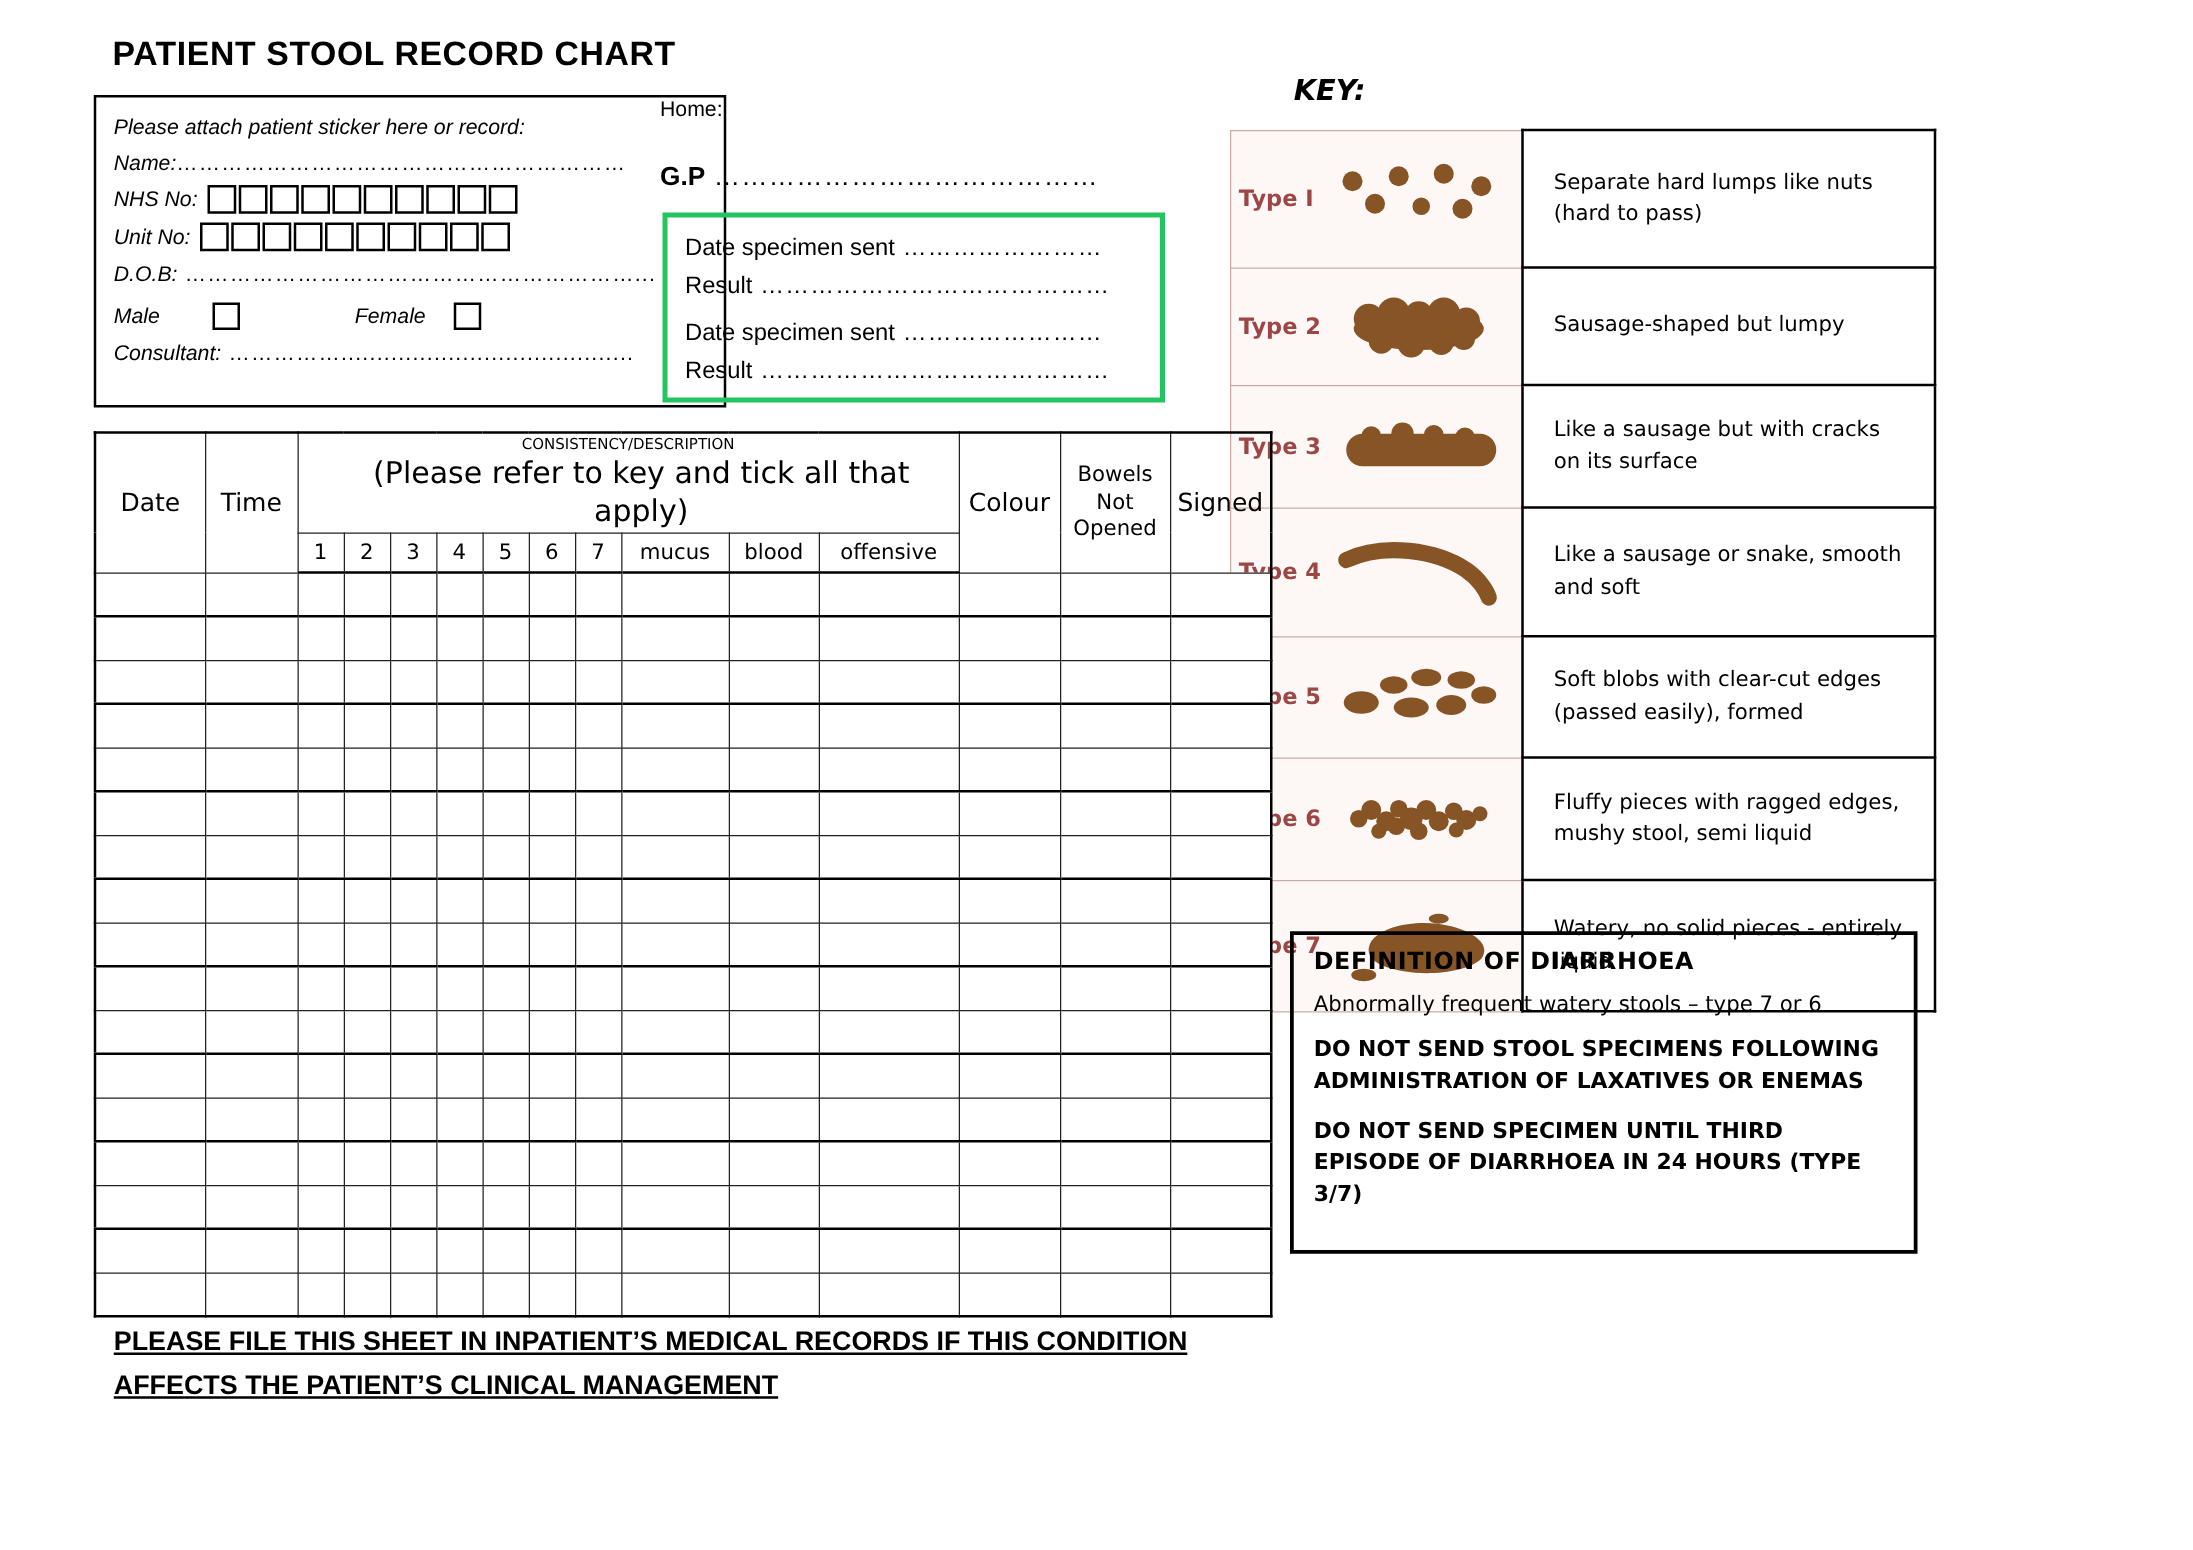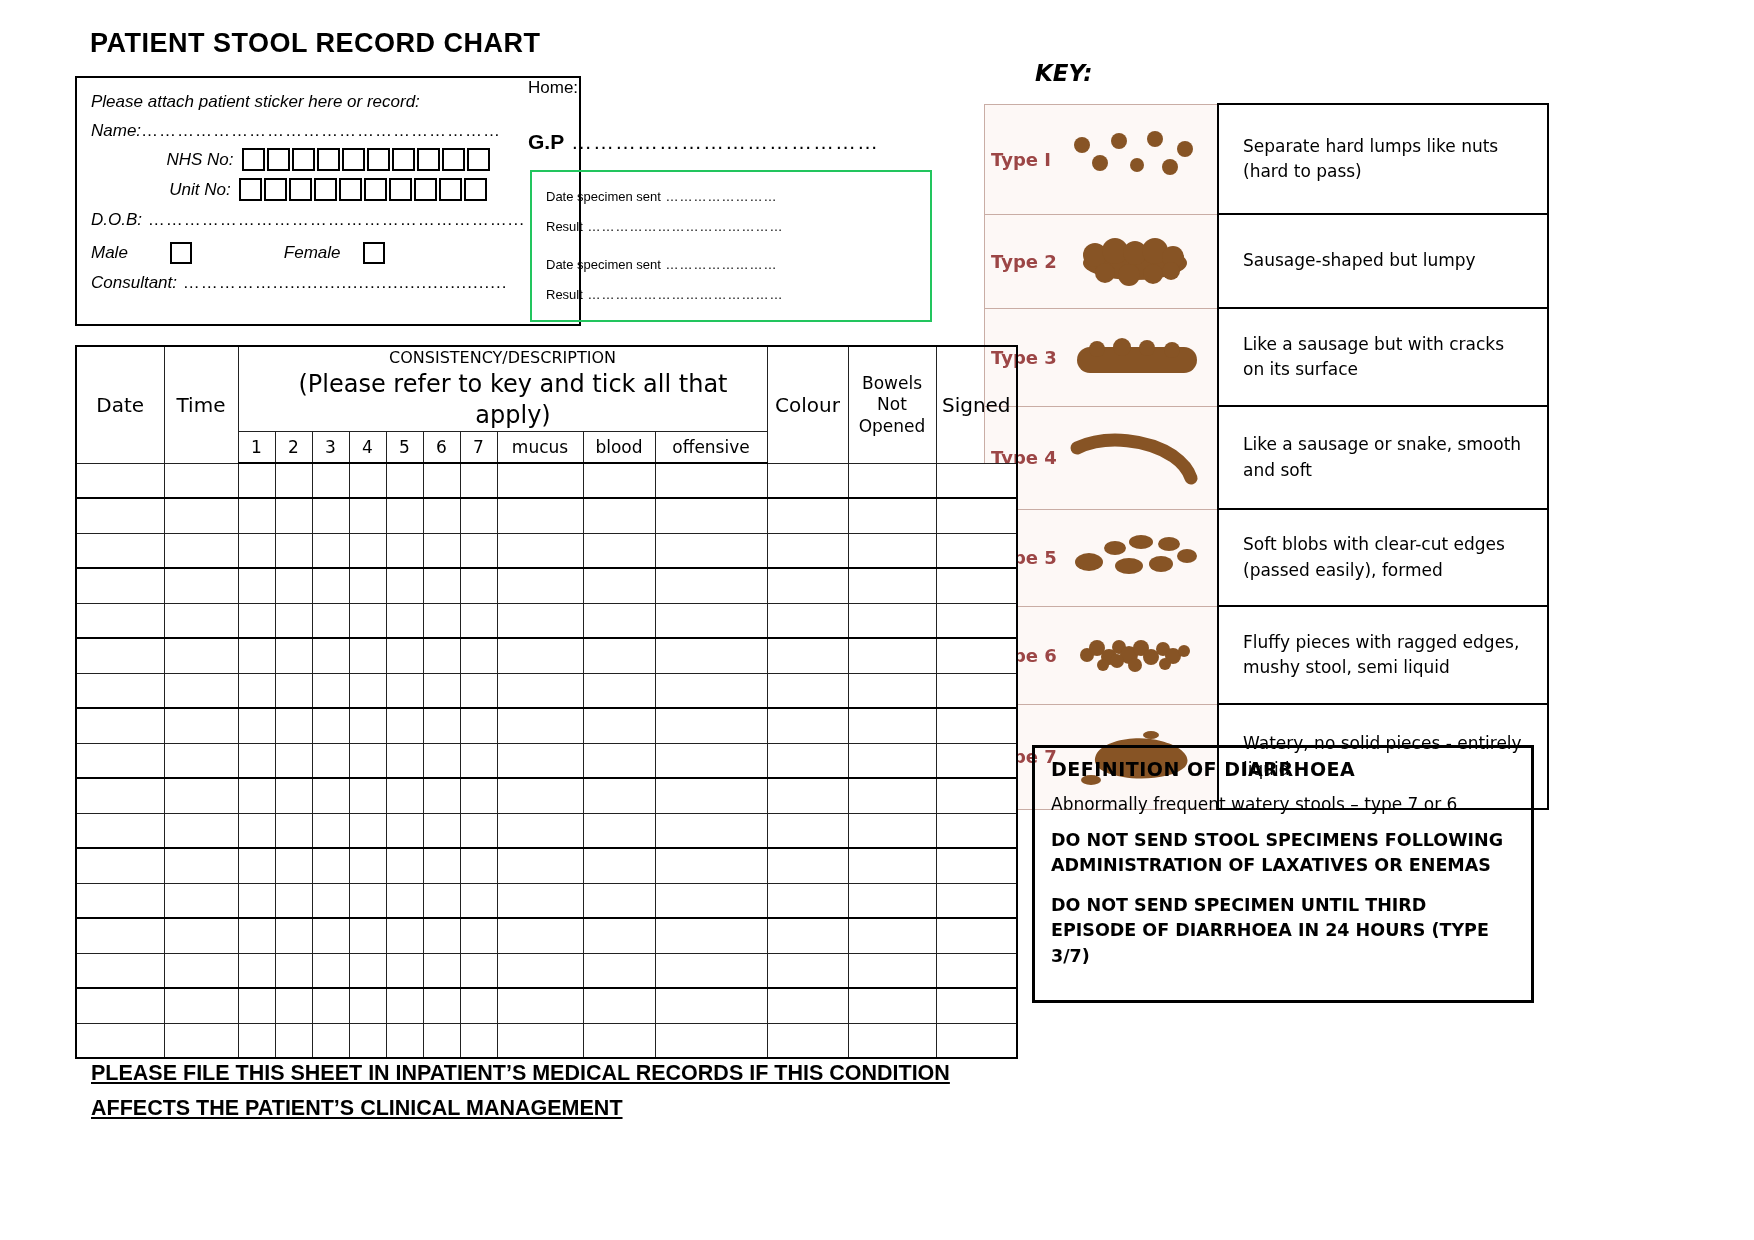--- a/index.html
+++ b/index.html
@@ -9,35 +9,35 @@
   
   .title{position:absolute;left:90px;top:28px;font-size:27px;font-weight:bold;letter-spacing:.5px;}
 
   
   .sticker-box{position:absolute;left:75px;top:76px;width:506px;height:250px;
                border:2px solid #000;box-sizing:border-box;padding:12px 14px;
                font-style:italic;font-size:17px;}
   .sticker-box .row{margin-top:9px;white-space:nowrap;overflow:hidden;}
   .sticker-box .row:first-child{margin-top:2px;}
   .dots{font-style:normal;letter-spacing:1px;}
-  .boxes-row{display:flex;align-items:center;margin-top:7px;justify-content:center;}
+  .boxes-row{display:flex;align-items:center;margin-top:7px;}
   .boxes{display:flex;gap:2px;margin-left:8px;}
   .sq{width:23px;height:23px;border:2px solid #000;box-sizing:border-box;background:#fff;display:inline-block;}
   .sex-row{display:flex;align-items:center;margin-top:12px;}
   .cb{width:22px;height:22px;border:2px solid #000;box-sizing:border-box;display:inline-block;background:#fff;}
   .male-cb{margin-left:42px;}
   .female-lbl{margin-left:92px;}
   .female-cb{margin-left:22px;}
 
   
   .home-label{position:absolute;left:528px;top:78px;font-size:17px;font-weight:normal;}
   .gp-line{position:absolute;left:528px;top:130px;font-size:21px;}
   .gp-line b{font-weight:bold;}
   .specimen-box{position:absolute;left:530px;top:170px;width:402px;height:152px;
-                border:2px solid #22c55e;box-sizing:border-box;padding:10px 14px;font-size:13px;}
+                border:4px solid #22c55e;box-sizing:border-box;padding:10px 14px;font-size:19px;}
   .specimen-box .sline{line-height:30px;white-space:nowrap;overflow:hidden;}
   .specimen-box .gap{height:8px;}
 
   
   .key-heading{position:absolute;left:1035px;top:60px;font-family:"DejaVu Sans",sans-serif;
                font-size:23px;font-weight:bold;font-style:italic;}
   .key-table{position:absolute;left:984px;top:103px;border-collapse:collapse;table-layout:fixed;}
   .key-img-cell{width:220px;background:var(--key-cell-bg,#fdf8f6);border:1px solid var(--key-cell-border,#c9ada5);
                 padding:2px 6px;vertical-align:middle;}
   .key-desc-cell{width:280px;background:#fff;border:2px solid #000;padding:4px 24px;
@@ -63,21 +63,21 @@
 
   
   .record-table{position:absolute;left:75px;top:345px;border-collapse:collapse;table-layout:fixed;
                 font-family:"DejaVu Sans",sans-serif;}
   .record-table td,.record-table th{border:1px solid #222;padding:0;box-sizing:border-box;}
   .record-table{border:2px solid #000;}
   .record-table thead th{font-weight:normal;text-align:center;vertical-align:middle;}
   .hrow1 th{height:78px;}
   .hrow2 td{height:32px;font-size:17px;text-align:center;border-bottom:2px solid #000;}
   .head-main{font-size:20px;}
-  .cons-title{font-size:16px;line-height:1.35;}
+  .cons-title{font-size:12px;line-height:1.35;}
   .cons-sub{font-size:24px;line-height:1.3;padding-left:21px;}
   .group-head{border-bottom:1px solid #222;}
   .rowspan-head{border-bottom:2px solid #000;}
   .bowels-head{font-size:17px;line-height:1.25;padding:0 4px;}
   .record-table tbody td{height:35px;background:#fff;}
   .record-table tbody tr:nth-child(even) td{border-top:2px solid #000;}
 
   
   .footer{position:absolute;left:91px;top:1056px;width:960px;font-size:21.5px;font-weight:bold;line-height:35px;}
   .footer span{text-decoration:underline;}

